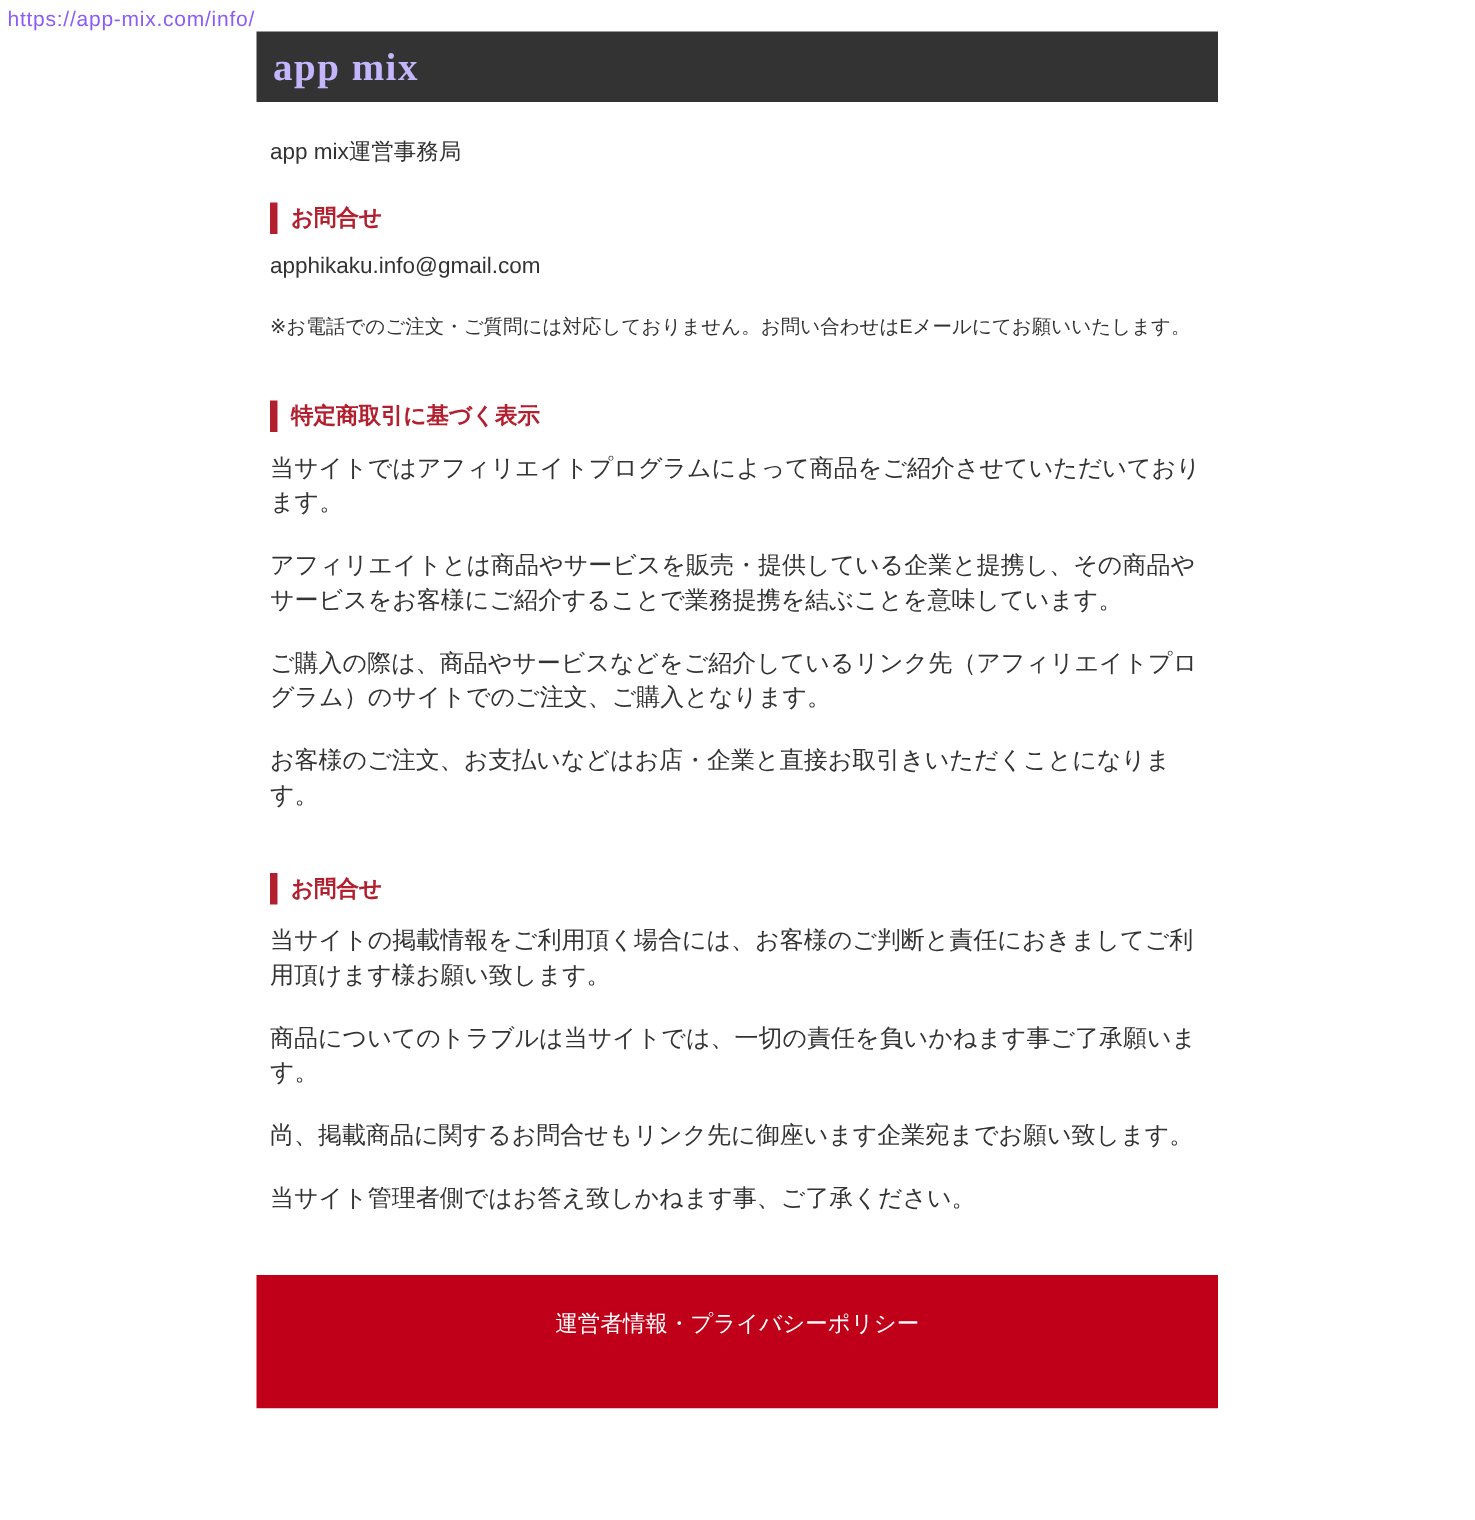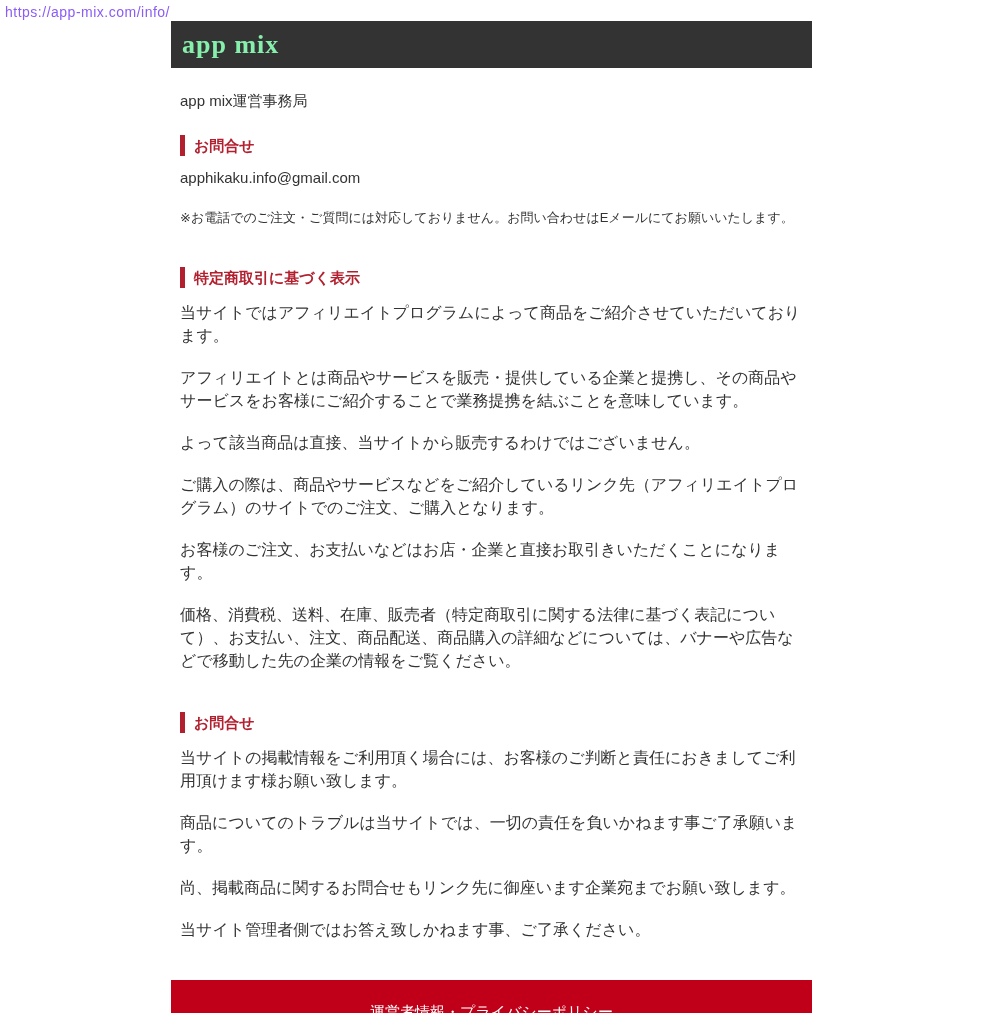--- a/index.html
+++ b/index.html
@@ -24,21 +24,21 @@
     height: 47px;
     background: #333333;
     display: flex;
     align-items: center;
     padding-left: 11px;
   }
   .site-title {
     font-family: "Liberation Serif", "DejaVu Serif", serif;
     font-weight: bold;
     font-size: 26px;
-    color: #86efac;
+    color: #c4b5fd;
     letter-spacing: 1px;
     cursor: pointer;
   }
   .content {
     padding: 0 9px;
   }
   .operator-line {
     margin-top: 24px;
     font-size: 15px;
   }
@@ -101,24 +101,22 @@
 
     <p class="email-line">apphikaku.info@gmail.com</p>
 
     <p class="note">※お電話でのご注文・ご質問には対応しておりません。お問い合わせはEメールにてお願いいたします。</p>
 
 
     <h2 class="section-heading">特定商取引に基づく表示</h2>
 
     <p class="body-par">当サイトではアフィリエイトプログラムによって商品をご紹介させていただいております。</p>
     <p class="body-par">アフィリエイトとは商品やサービスを販売・提供している企業と提携し、その商品やサービスをお客様にご紹介することで業務提携を結ぶことを意味しています。</p>
-    <p class="body-par">よって該当商品は直接、当サイトから販売するわけではございません。</p>
     <p class="body-par">ご購入の際は、商品やサービスなどをご紹介しているリンク先（アフィリエイトプログラム）のサイトでのご注文、ご購入となります。</p>
     <p class="body-par">お客様のご注文、お支払いなどはお店・企業と直接お取引きいただくことになります。</p>
-    <p class="body-par">価格、消費税、送料、在庫、販売者（特定商取引に関する法律に基づく表記について）、お支払い、注文、商品配送、商品購入の詳細などについては、バナーや広告などで移動した先の企業の情報をご覧ください。</p>
 
     <h2 class="section-heading">お問合せ</h2>
 
     <p class="body-par">当サイトの掲載情報をご利用頂く場合には、お客様のご判断と責任におきましてご利用頂けます様お願い致します。</p>
     <p class="body-par">商品についてのトラブルは当サイトでは、一切の責任を負いかねます事ご了承願います。</p>
     <p class="body-par">尚、掲載商品に関するお問合せもリンク先に御座います企業宛までお願い致します。</p>
     <p class="body-par">当サイト管理者側ではお答え致しかねます事、ご了承ください。</p>
 
   </main>
 

